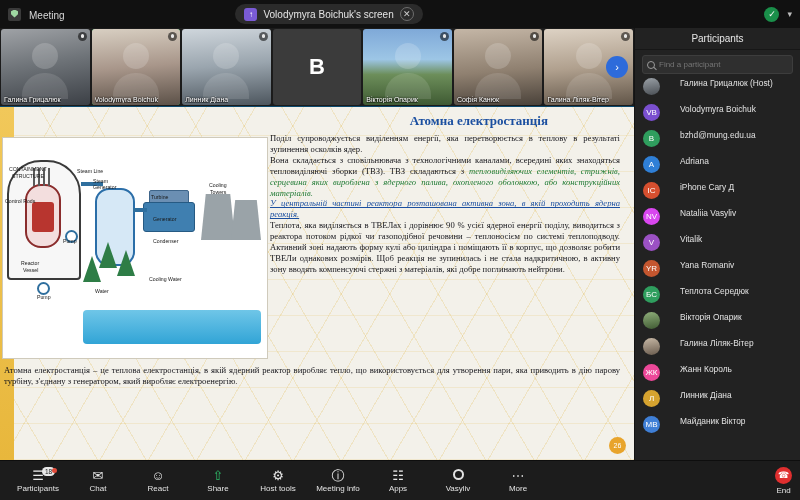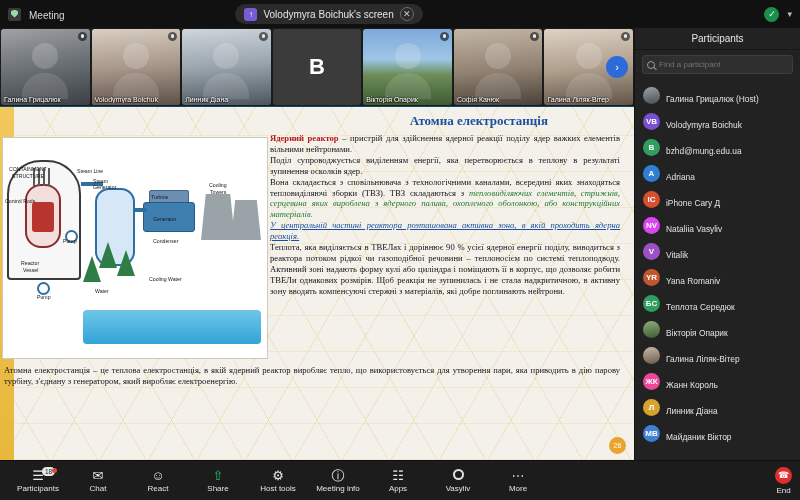--- a/index.html
+++ b/index.html
@@ -297,29 +297,29 @@
     width: 4px; height: 1.2px; background: #9a9a9a; transform: rotate(45deg);
   }
   .panel-search input {
     background: transparent; border: 0; outline: 0;
     color: #d6d6d6; font-size: 8px; width: 100%;
     font-family: "Liberation Sans", sans-serif;
   }
   .plist { flex: 1; overflow: hidden; }
   .prow {
     height: 26px;
-    display: flex; align-items: flex-end; gap: 6px;
+    display: flex; align-items: flex-start; gap: 20px;
     padding: 0 8px;
     color: #e2e2e2; font-size: 8.4px;
   }
   .av {
     width: 17px; height: 17px; border-radius: 50%;
     flex: 0 0 17px;
     display: flex; align-items: center; justify-content: center;
-    color: #fff; font-size: 8px; font-weight: bold;
+    color: #fff; font-size: 8px; font-weight: normal;
     overflow: hidden;
   }
   .av.photo { background: linear-gradient(170deg,#9aa0a6,#4a4f55); }
   .pname {
     white-space: nowrap; overflow: hidden; text-overflow: ellipsis;
     flex: 1;
   }
 
   
   .toolbar {
@@ -488,24 +488,20 @@
           <div class="dg-label" style="left:148px;top:56px;">Turbine</div>
           <div class="dg-label" style="left:150px;top:78px;">Generator</div>
           <div class="dg-label" style="left:206px;top:44px;">Cooling</div>
           <div class="dg-label" style="left:207px;top:51px;">Towers</div>
           <div class="dg-label" style="left:150px;top:100px;">Condenser</div>
           <div class="dg-label" style="left:146px;top:138px;">Cooling Water</div>
           <div class="dg-label" style="left:92px;top:150px;">Water</div>
         </div>
 
         <div class="col-right">
-          <p class="para">
-            <b class="red">Ядерний реактор</b>
-            <span> – пристрій для здійснення ядерної реакції поділу ядер важких елементів вільними нейтронами.</span>
-          </p>
           <p class="para">Поділ супроводжується виділенням енергії, яка перетворюється в теплову в результаті зупинення осколків ядер.</p>
           <p class="para">
             <span>Вона складається з сповільнювача з технологічними каналами, всередині яких знаходяться тепловиділяючі зборки (ТВЗ). ТВЗ складаються з</span>
             <i class="grn">тепловиділяючих елементів, стрижнів, серцевина яких вироблена з ядерного палива, охопленого оболонкою, або конструкційних матеріалів.</i>
           </p>
           <p class="para">
             <i class="blue"><u class="ul">У центральній частині реактора розташована активна зона, в якій проходить ядерна реакція.</u></i>
           </p>
           <p class="para">Теплота, яка виділяється в ТВЕЛах і дорівнює 90 % усієї ядерної енергії поділу, виводиться з реактора потоком рідкої чи газоподібної речовини – теплоносієм по системі теплоподводу. Активний зоні надають форму кулі або циліндра і поміщають її в корпус, що дозволяє робити ТВЕЛи однакових розмірів. Щоб реакція не зупинилась і не стала надкритичною, в активну зону вводять компенсуючі стержні з матеріалів, які добре поглинають нейтрони.</p>
         </div>

